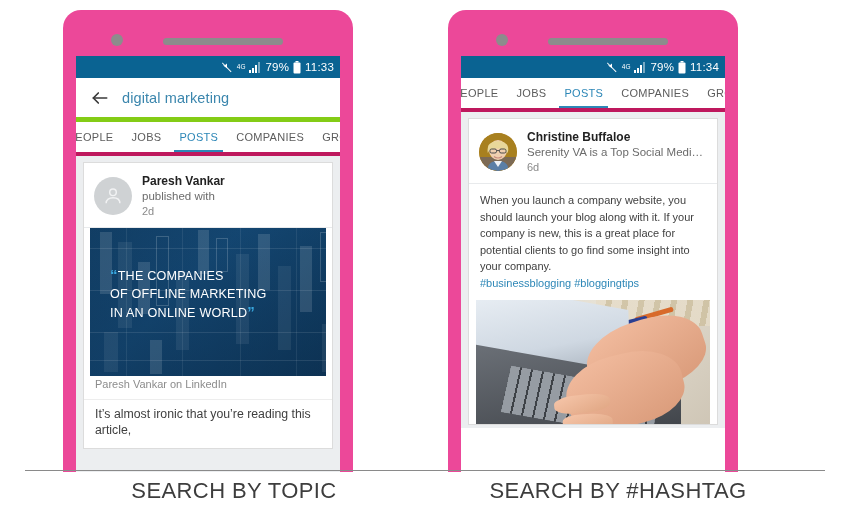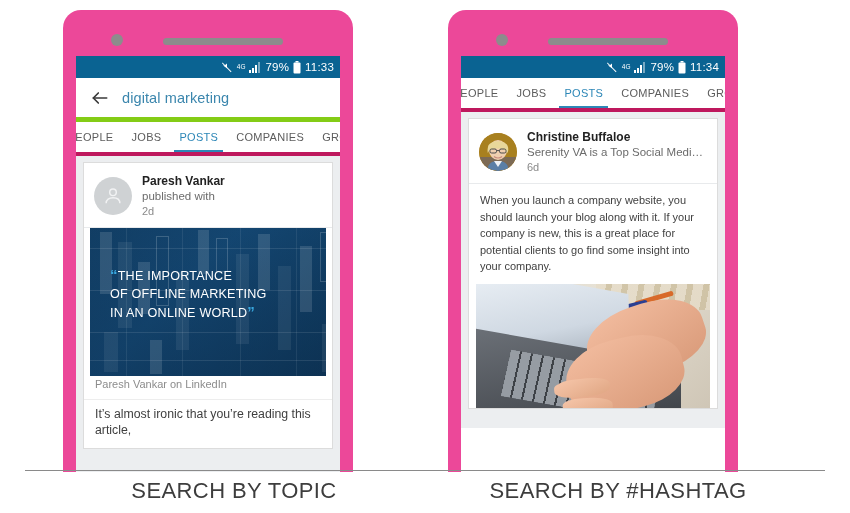--- a/index.html
+++ b/index.html
@@ -269,21 +269,21 @@
             <div class="bar o" style="left:126px;top:10px;width:12px;height:34px"></div>
             <div class="bar d" style="left:146px;top:26px;width:13px;height:90px"></div>
             <div class="bar" style="left:168px;top:6px;width:12px;height:56px"></div>
             <div class="bar d" style="left:188px;top:38px;width:13px;height:84px"></div>
             <div class="bar" style="left:210px;top:18px;width:12px;height:66px"></div>
             <div class="bar o" style="left:230px;top:4px;width:12px;height:50px"></div>
             <div class="bar d" style="left:14px;top:104px;width:14px;height:40px"></div>
             <div class="bar" style="left:60px;top:112px;width:12px;height:34px"></div>
             <div class="bar d" style="left:232px;top:96px;width:12px;height:48px"></div>
             <div class="quote-text">
-              <span class="qmark">“</span><span>THE IMPORTANCE</span><br>
+              <span class="qmark">“</span><span>THE COMPANIES</span><br>
               <span>OF OFFLINE MARKETING</span><br>
               <span>IN AN ONLINE WORLD</span><span class="qmark">”</span>
             </div>
           </div>
 
           <div class="art-src">Paresh Vankar on LinkedIn</div>
           <div class="art-excerpt">It’s almost ironic that you’re reading this article,</div>
 
         </div>
       </div>
@@ -362,20 +362,21 @@
               <div class="post-sub">Serenity VA is a Top Social Media Strategi…</div>
               <div class="post-time">6d</div>
             </div>
           </div>
 
           <div class="divider"></div>
 
           <div class="post-body">
             <span>When you launch a company website, you should launch your blog along with it. If your company is new, this is a great place for potential clients to go find some insight into your company.</span>
             <br>
+            <span class="hashtag">#businessblogging #bloggingtips</span>
           </div>
 
           <div class="photo">
             <div class="desk-strip"></div>
             <div class="pen1"></div>
             <div class="pen2"></div>
             <div class="lap-screen"></div>
             <div class="lap-base"></div>
             <div class="keys"></div>
             <div class="hand hand1">

